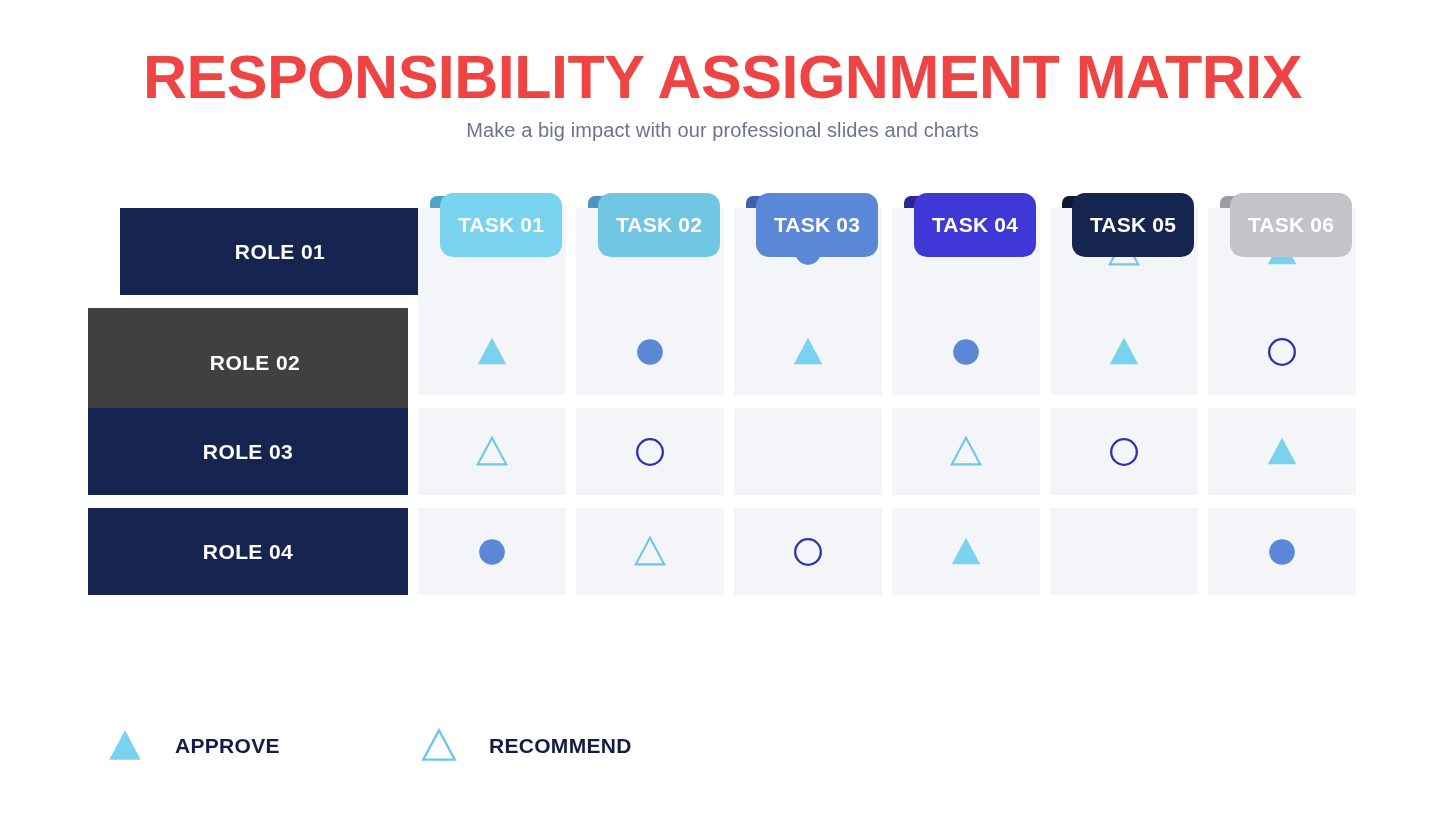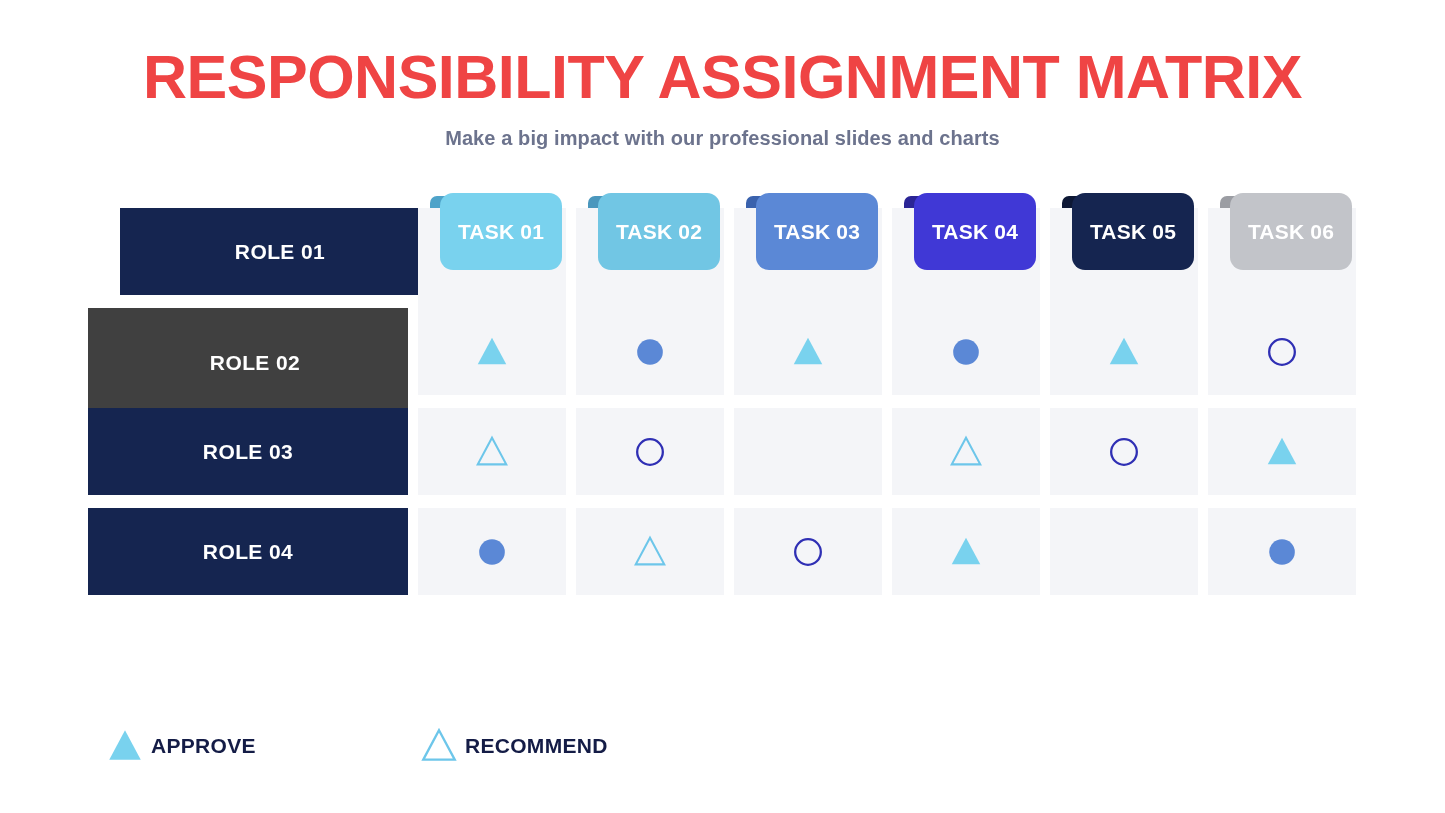--- a/index.html
+++ b/index.html
@@ -25,23 +25,23 @@
   }
   .title {
     font-size: 61px;
     font-weight: 700;
     letter-spacing: -0.5px;
     color: #ef4444;
     line-height: 1.1;
     white-space: nowrap;
   }
   .subtitle {
-    margin-top: 16px;
+    margin-top: 8px;
     font-size: 20px;
-    font-weight: 700;
+    font-weight: 400;
     color: #6c738d;
     letter-spacing: 0.1px;
   }
 
   
   .matrix {
     position: absolute;
     left: 88px;
     top: 193px;
     width: 1268px;
@@ -54,21 +54,21 @@
     top: 15px;
     width: 148px;
     background: #f4f5f8;
   }
 
   
   .task-tab {
     position: absolute;
     top: 0;
     width: 122px;
-    height: 77px;
+    height: 64px;
     border-radius: 13px;
     display: flex;
     align-items: center;
     justify-content: center;
     color: #ffffff;
     font-size: 21px;
     font-weight: 700;
     letter-spacing: 0.2px;
     white-space: nowrap;
     z-index: 4;
@@ -119,21 +119,21 @@
     top: 718px;
     width: 1280px;
     height: 58px;
   }
   .legend-item {
     position: absolute;
     top: 0;
     height: 56px;
     display: flex;
     align-items: center;
-    gap: 5px;
+    gap: 29px;
   }
   .legend-label {
     font-size: 21px;
     font-weight: 700;
     color: #141c46;
     letter-spacing: 0.3px;
     white-space: nowrap;
   }
   .legend-glyph {
     width: 42px;

